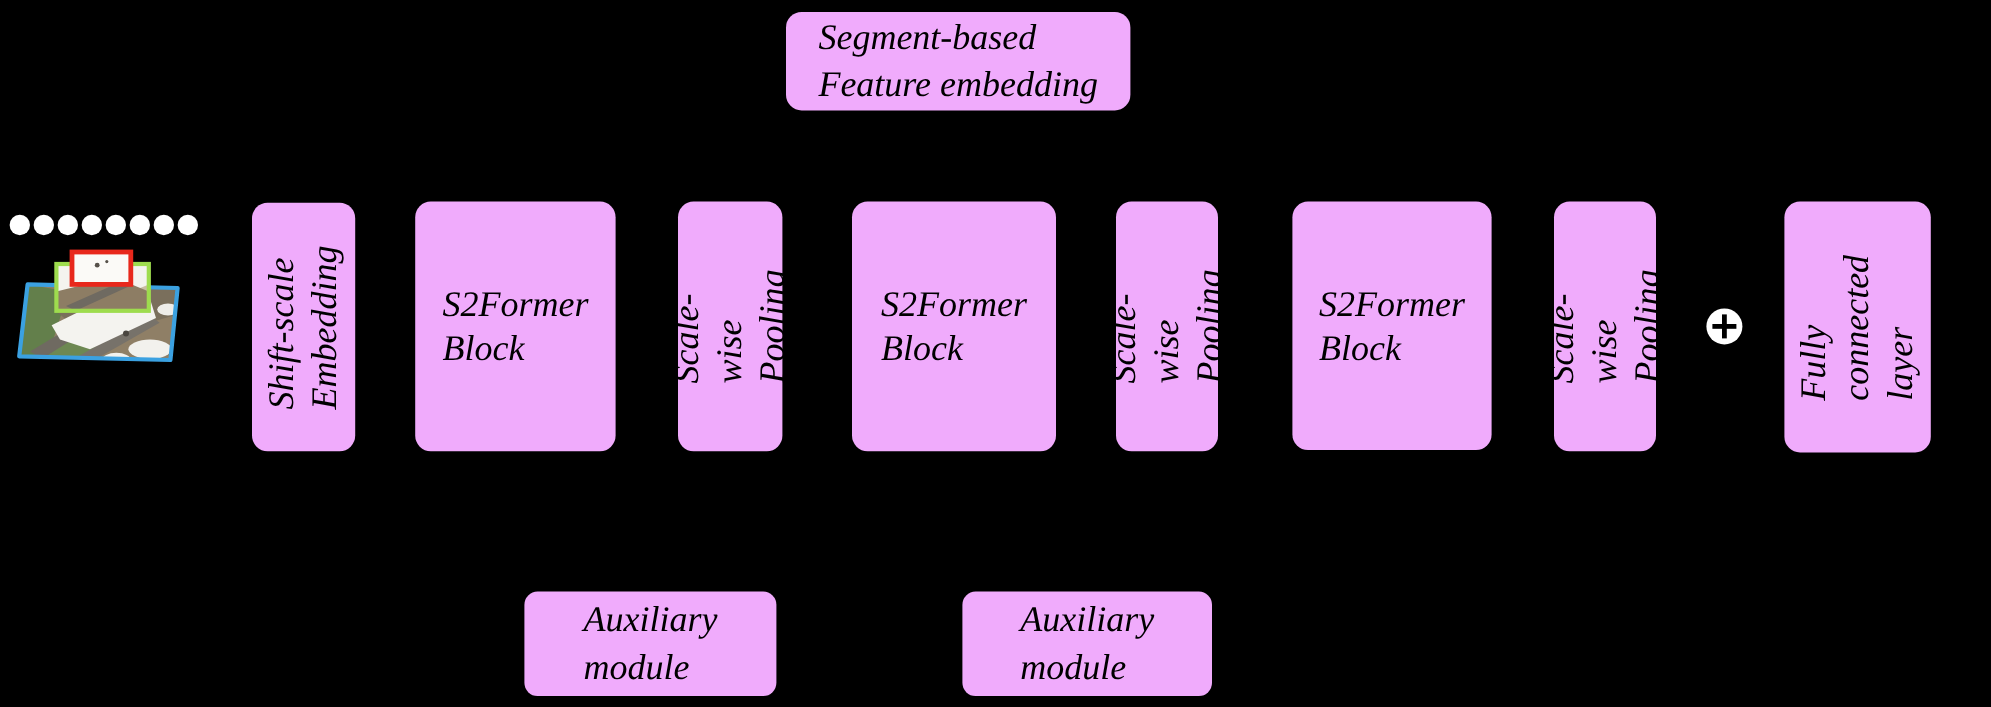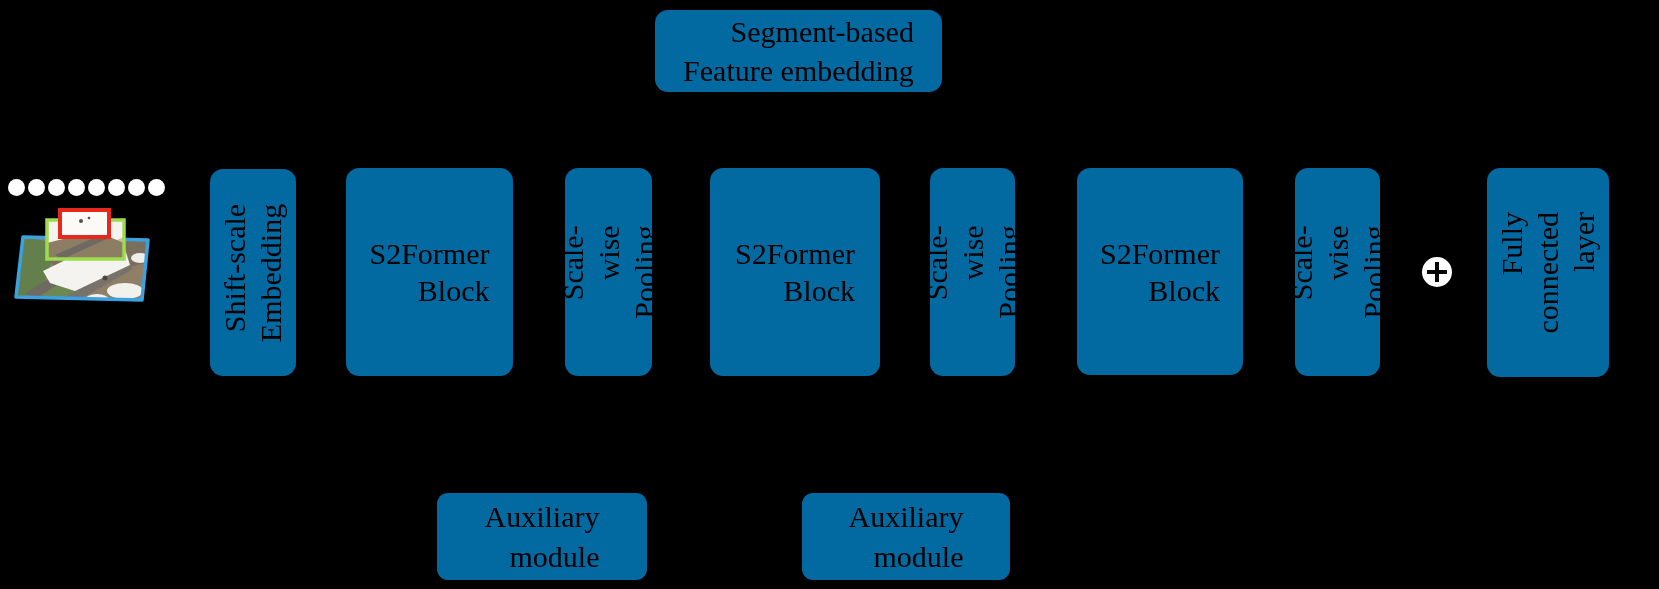--- a/index.html
+++ b/index.html
@@ -7,26 +7,27 @@
     position: relative;
     width: 1659px;
     height: 589px;
     background: #000000;
     font-family: "Liberation Serif", "DejaVu Serif", serif;
     color: #000;
     overflow: hidden;
   }
   .wbox {
     position: absolute;
-    background: #0369a1;
+    background: #f0abfc;
     border-radius: 13px;
     display: flex;
     align-items: center;
     justify-content: center;
-    text-align: right;
+    text-align: left;
+    font-style: italic;
   }
   .lbl {
     white-space: pre-line;
     font-size: 30px;
     line-height: 37px;
   }
   .rot .lbl {
     transform: rotate(-90deg);
     width: 210px;
     line-height: 36px;

